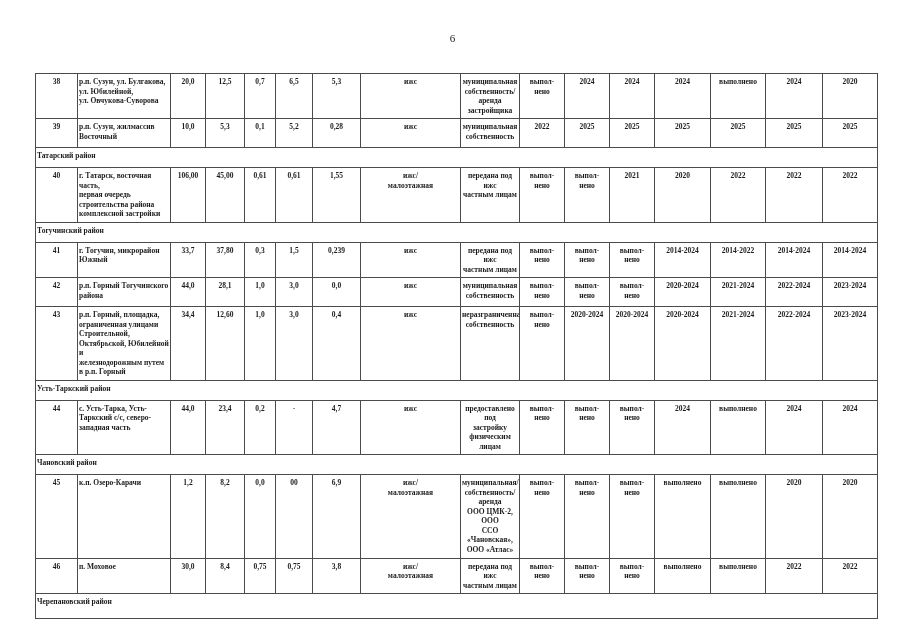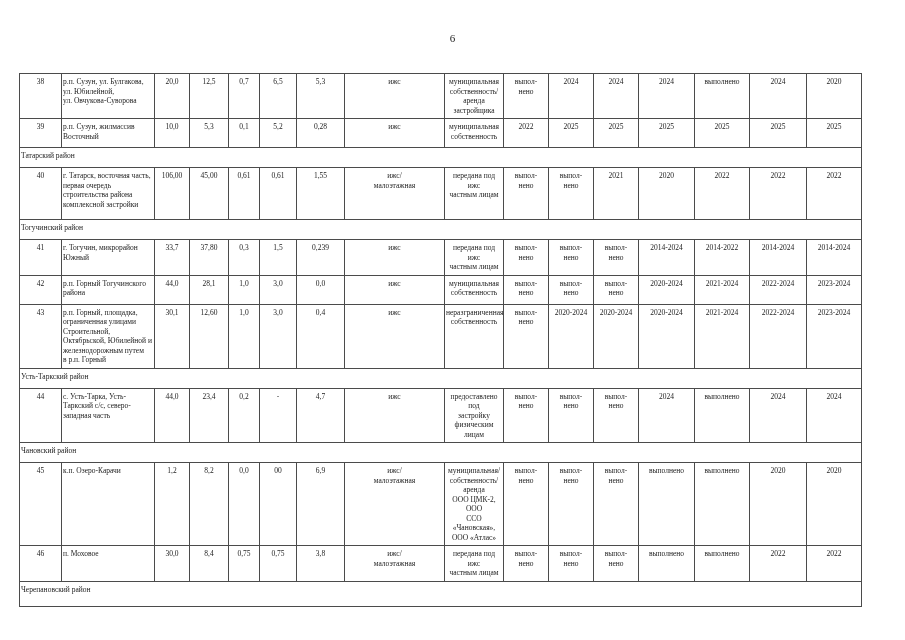--- a/index.html
+++ b/index.html
@@ -6,22 +6,22 @@
   body{
     width:905px;height:640px;background:#ffffff;overflow:hidden;
     font-family:"Liberation Serif","DejaVu Serif",serif;color:#1c1c1c;
   }
   .page{position:relative;width:905px;height:640px;background:#ffffff;}
   .page-number{
     position:absolute;top:32px;left:0;width:905px;
     text-align:center;font-size:11px;
   }
   table.ztable{
-    position:absolute;left:19px;top:73px;width:842px;
-    border-collapse:collapse;table-layout:fixed;
+    position:absolute;left:35px;top:73px;width:842px;
+    border-collapse:collapse;table-layout:fixed;font-weight:bold;
   }
   table.ztable td{
     border:1px solid #4b4b4b;
     vertical-align:top;
     font-size:7.5px;line-height:1.27;
     padding:3px 1px;
     white-space:pre-line;
     overflow:hidden;
   }
   td.num{text-align:center;}
@@ -178,21 +178,21 @@
           <td class="mid">2023-2024</td>
         </tr>
         <tr style="height: 62px; margin-top: 48px;">
           <td class="num">43</td>
           <td class="name">р.п. Горный, площадка,
 ограниченная улицами
 Строительной,
 Октябрьской, Юбилейной и
 железнодорожным путем
 в р.п. Горный</td>
-          <td class="mid">30,1</td>
+          <td class="mid">34,4</td>
           <td class="mid">12,60</td>
           <td class="mid">1,0</td>
           <td class="mid">3,0</td>
           <td class="mid">0,4</td>
           <td class="mid">ижс</td>
           <td class="mid">неразграниченная
 собственность</td>
           <td class="mid">выпол-
 нено</td>
           <td class="mid">2020-2024</td>

